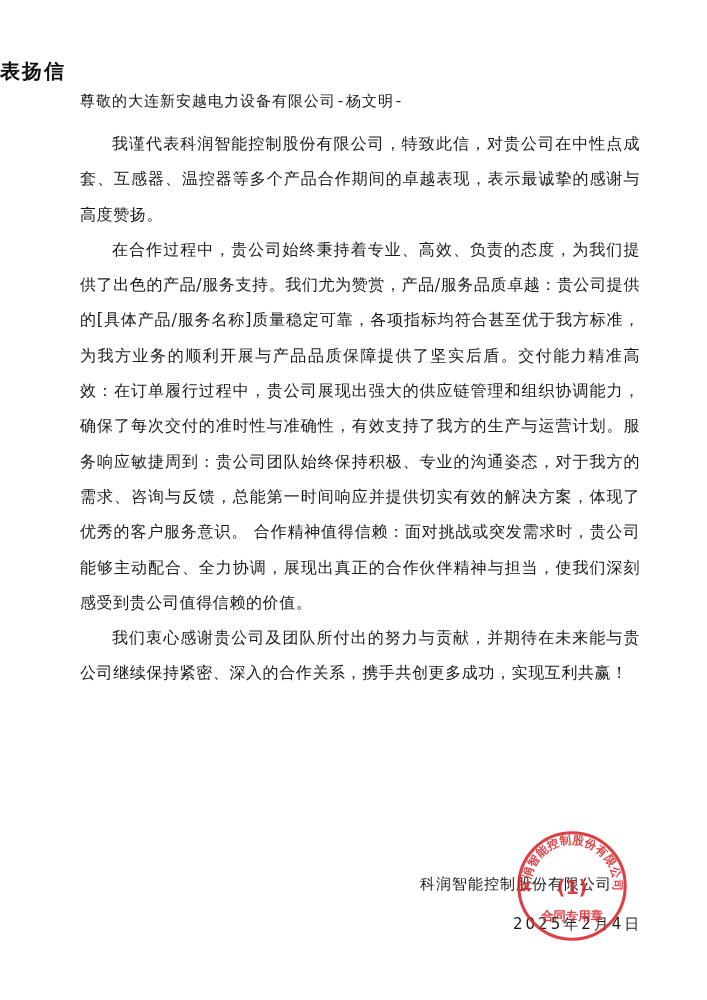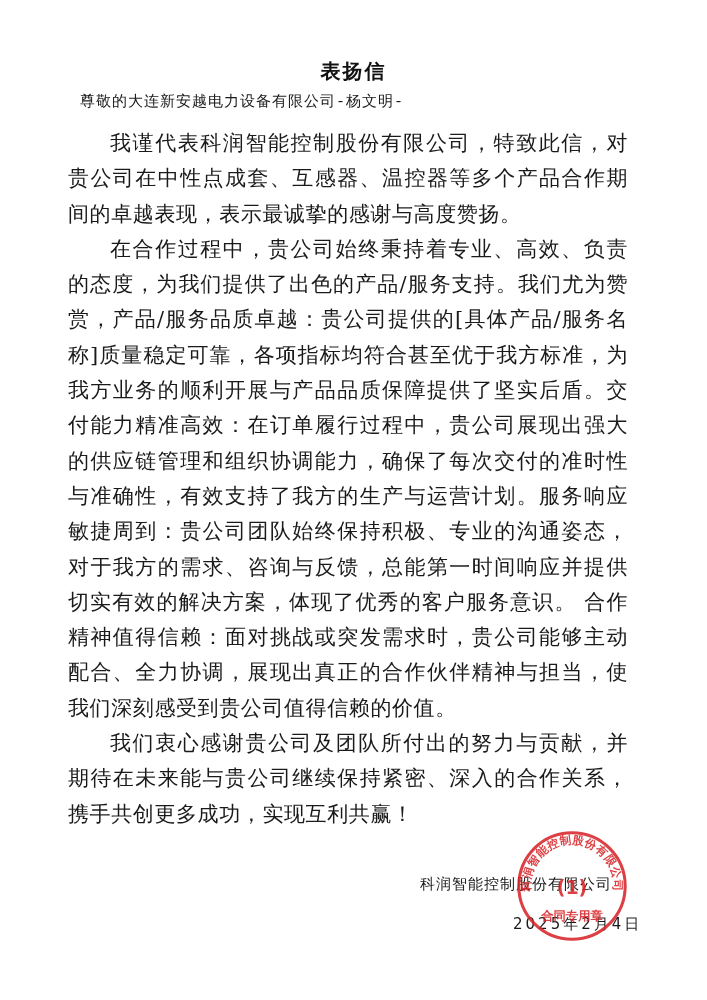--- a/index.html
+++ b/index.html
@@ -1,22 +1,22 @@
 <!DOCTYPE html>
 <html><head>
 <meta charset="utf-8">
 <style>
   html, body { margin:0; padding:0; background:#ffffff; }
   body { width:707px; height:1000px; position:relative; overflow:hidden;
          font-family:"DejaVu Serif","Liberation Serif",serif; color:#1a1a1a; }
-  .title { position:absolute; top:58px; left:0; width:707px; text-align:center;
+  .title { position:absolute; top:58px; left:0; width:707px; 
            font-family:"DejaVu Sans","Liberation Sans",sans-serif; font-weight:bold;
            font-size:20px; letter-spacing:2px; color:#111; }
   .salutation { position:absolute; top:92px; left:80px; font-size:15px; letter-spacing:1px;font-family:Liberation Mono, monospace; }
-  .body { position:absolute; top:126px; left:68px; width:560px; font-size:21px;
+  .body { position:absolute; top:126px; left:80px; width:560px; font-size:16px;
           line-height:35.3px; text-align:justify; letter-spacing:0.6px; }
   .body p { margin:0; }
   .indent { text-indent:2em; }
   .sign { position:absolute; top:875px; left:420px; font-size:15px; letter-spacing:1px; }
   .date { position:absolute; top:915px; left:505px; font-size:15px; letter-spacing:3px;
           font-family:"DejaVu Sans","Liberation Sans",sans-serif;margin-left:8px; }
   .stamp { position:absolute; left:515px; top:829px; width:114px; height:114px; opacity:0.88; }
 </style>
 </head>
 <body>

